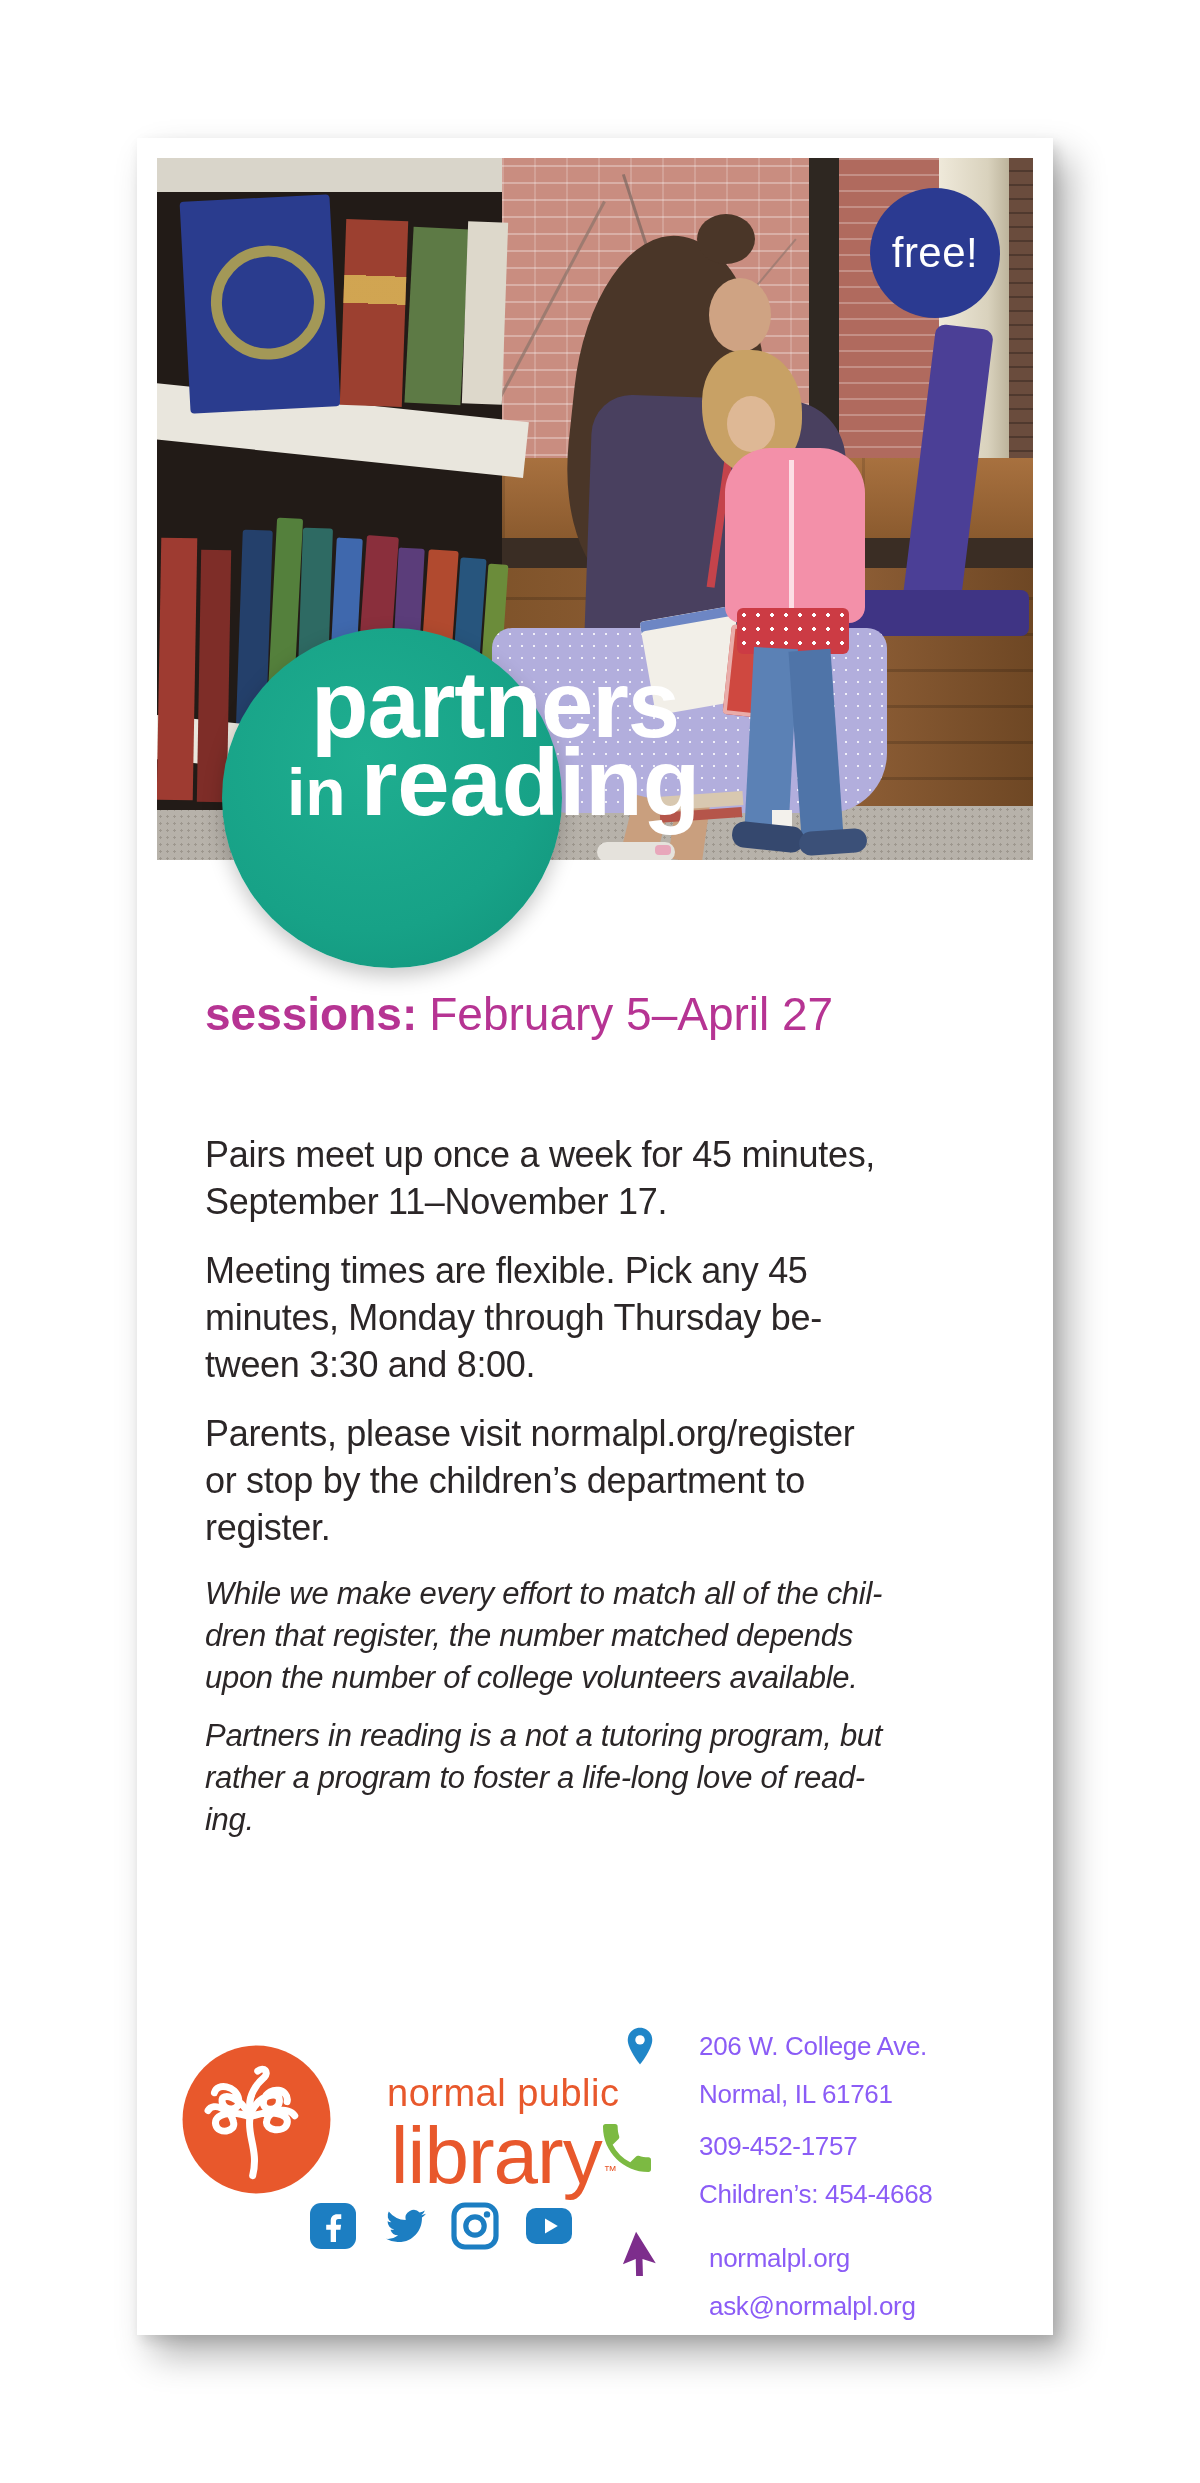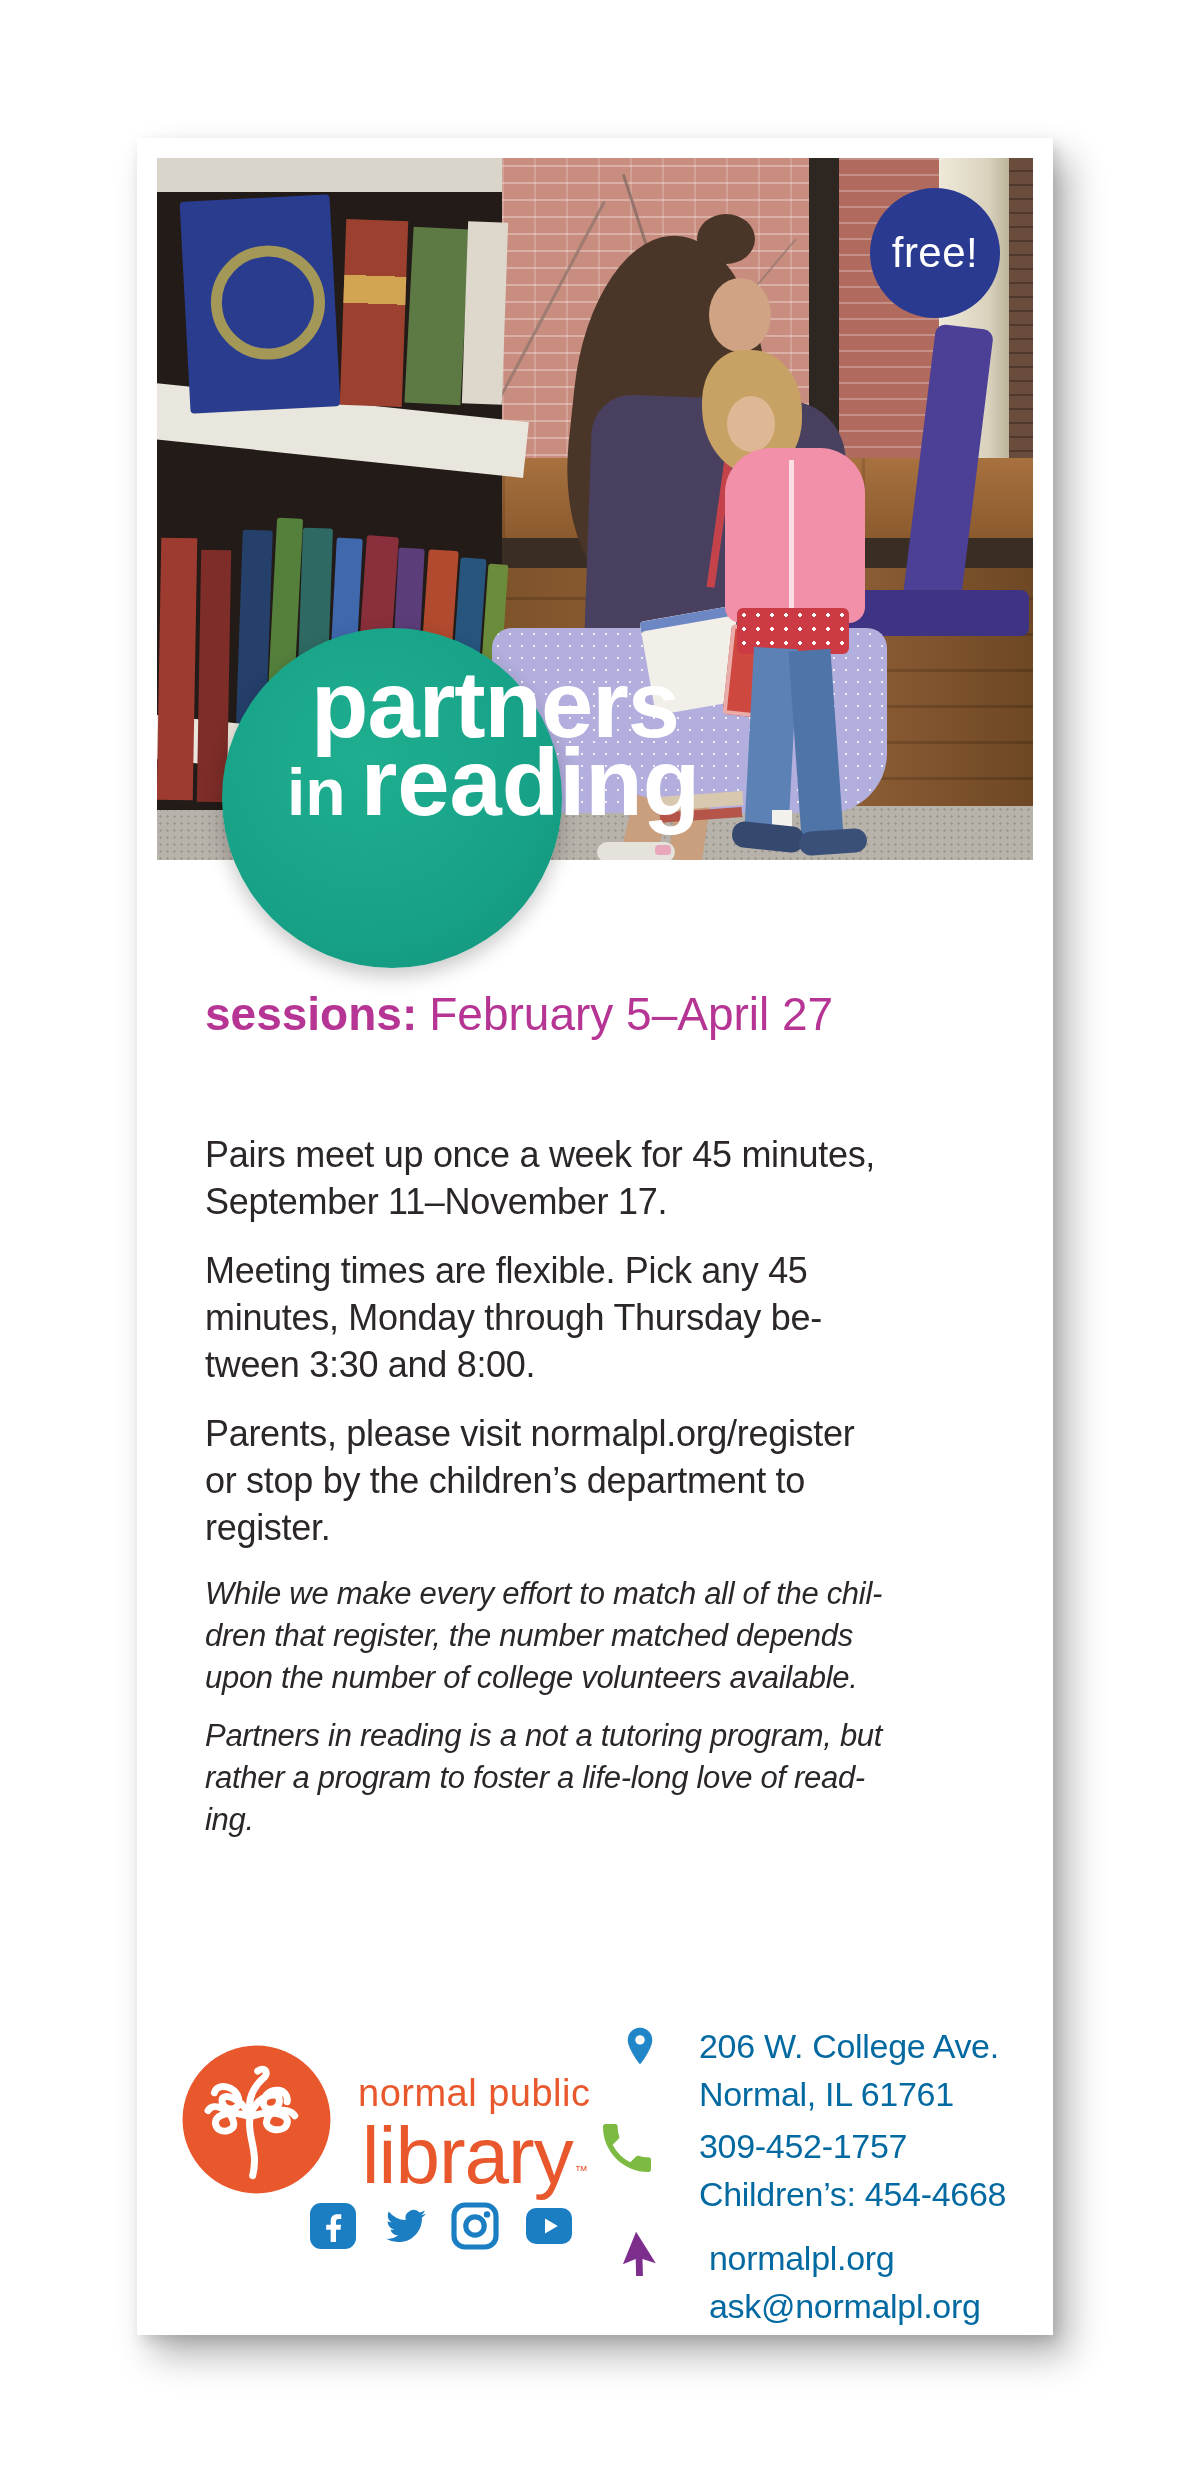--- a/index.html
+++ b/index.html
@@ -106,31 +106,31 @@
   .sched-label{font-weight:700;margin-right:12px;}
 
   
   .copy{position:absolute;left:68px;top:993px;width:805px;color:#2b2627;}
   .copy p{margin:0 0 22px 0;font-size:36px;line-height:47px;white-space:pre-line;letter-spacing:-.3px;}
   .copy p.note{font-size:31px;line-height:42px;font-style:italic;margin:0 0 16px 0;}
   .copy p.note:first-of-type{margin-top:1px;}
 
   
   .logo-circle{position:absolute;left:43px;top:1905px;width:153px;height:153px;}
-  .brand{position:absolute;left:221px;top:1936px;color:#e8582c;line-height:1;}
+  .brand{position:absolute;left:250px;top:1936px;color:#e8582c;line-height:1;}
   .brand-top{font-size:38px;font-weight:500;letter-spacing:.5px;}
   .brand-bottom{font-size:80px;font-weight:400;letter-spacing:-1px;margin-top:4px;text-align:center;}
   .brand-tm{font-size:13px;vertical-align:8px;margin-left:2px;}
   .social-row{position:absolute;left:172px;top:2064px;display:flex;gap:23px;}
   .social-row span{width:48px;height:48px;display:block;cursor:pointer;}
   .contact-icon{position:absolute;}
   .pin-i{left:482px;top:1880px;width:42px;height:56px;}
   .phone-i{left:458px;top:1978px;width:64px;height:64px;}
   .cursor-i{left:478px;top:2090px;width:52px;height:58px;}
-  .contact-text{position:absolute;color:#0369a1;font-size:34px;line-height:48px;letter-spacing:-.3px;}
+  .contact-text{position:absolute;color:#8b5cf6;font-size:26px;line-height:48px;letter-spacing:-.3px;}
   .addr-t{left:562px;top:1884px;}
   .phone-t{left:562px;top:1984px;}
   .web-t{left:572px;top:2096px;}
 </style>
 </head>
 <body>
 
 <div class="card">
 
   <div class="photo">

